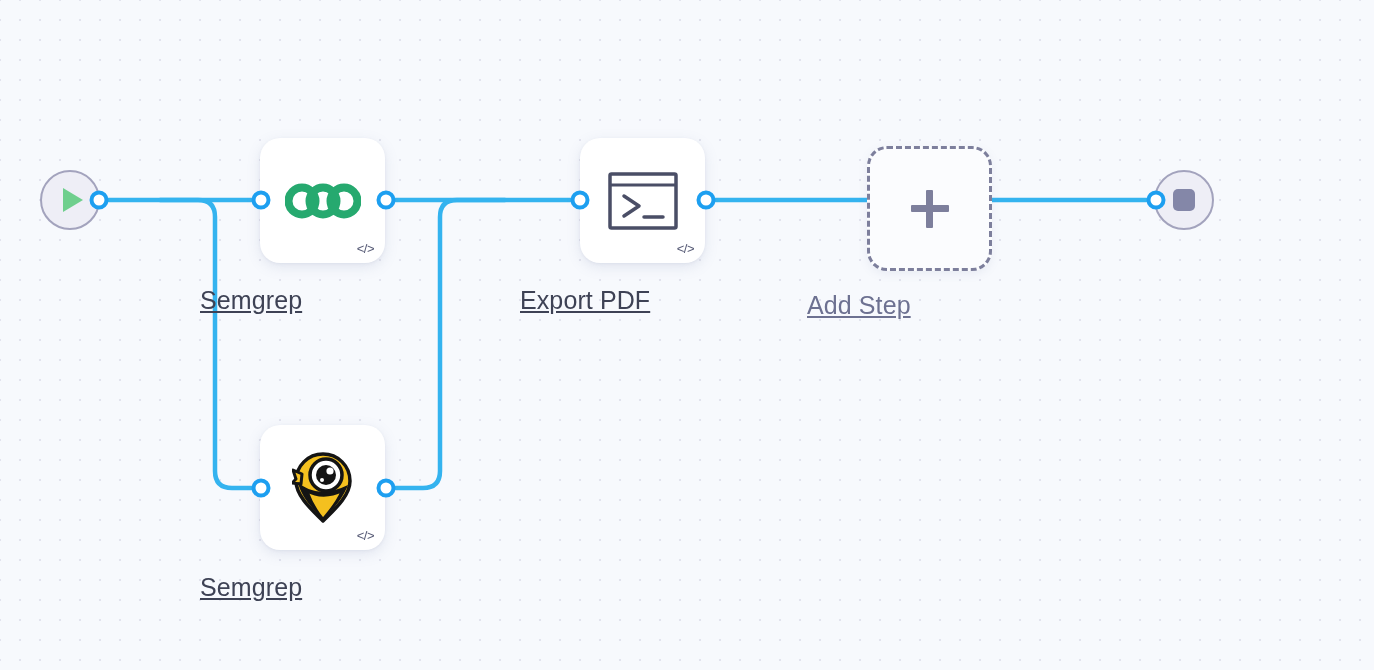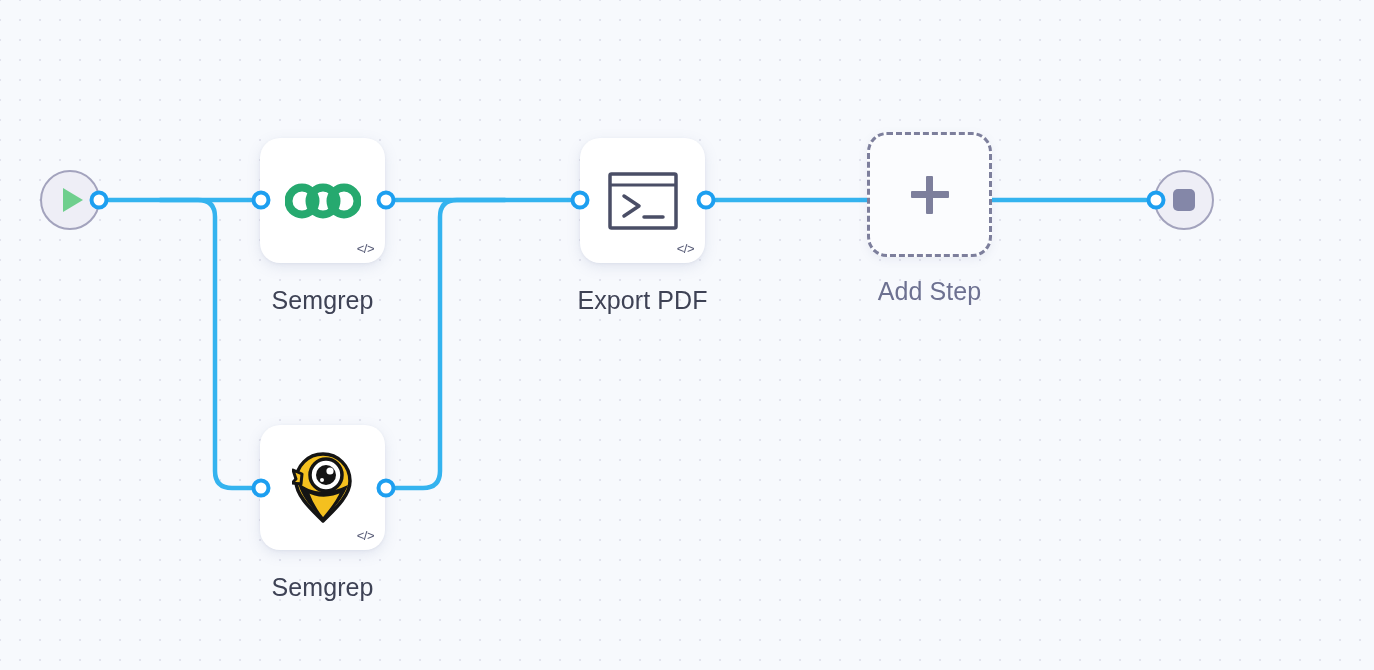--- a/index.html
+++ b/index.html
@@ -83,25 +83,26 @@
   .node-card.dashed {
     background: #fbfcfe;
     box-shadow: 0 3px 10px rgba(120,130,170,0.10);
     border: 3px dashed #7d7f9c;
   }
   .node-label {
     position: absolute;
     top: 148px;
     left: -60px;
     width: 245px;
-    text-align: center;
+    text-align: left;
     font-size: 25px;
     color: #3e4255;
     letter-spacing: 0.1px;
     white-space: nowrap;
+    text-decoration: underline;
   }
   .node-label.muted {
     color: #6d7191;
     top: 145px;
   }
   .code-badge {
     position: absolute;
     right: 11px;
     bottom: 7px;
     font-size: 13px;
@@ -206,21 +207,21 @@
         <rect x="2" y="2" width="66" height="54" rx="1.5" fill="none" stroke="#4a4e66" stroke-width="3.5"></rect>
         <line x1="2" y1="13" x2="68" y2="13" stroke="#4a4e66" stroke-width="3"></line>
         <polyline points="16,24 31,34 16,44" fill="none" stroke="#4a4e66" stroke-width="3.5" stroke-linecap="round" stroke-linejoin="round"></polyline>
         <line x1="36" y1="45" x2="55" y2="45" stroke="#4a4e66" stroke-width="3.5" stroke-linecap="round"></line>
       </svg>
       <span class="code-badge">&lt;/&gt;</span>
     </div>
     <div class="node-label">Export PDF</div>
   </div>
 
-  <div class="node" style="left:867px; top:132px;">
+  <div class="node" style="left:867px; top:146px;">
     <div class="node-card dashed">
       <div class="plus-glyph"></div>
     </div>
     <div class="node-label muted">Add Step</div>
   </div>
 
   <div class="port" style="left:99px;  top:200px;"></div>
   <div class="port" style="left:261px; top:200px;"></div>
   <div class="port" style="left:386px; top:200px;"></div>
   <div class="port" style="left:261px; top:488px;"></div>

